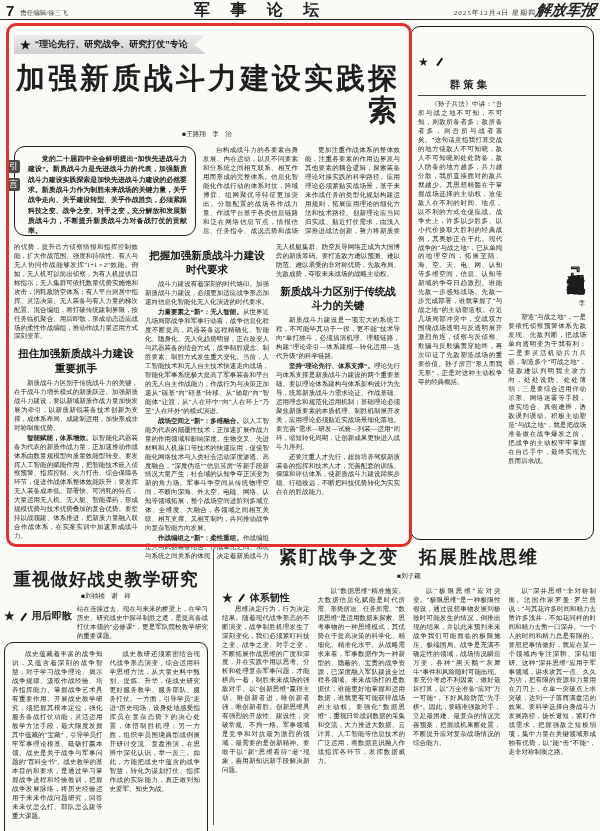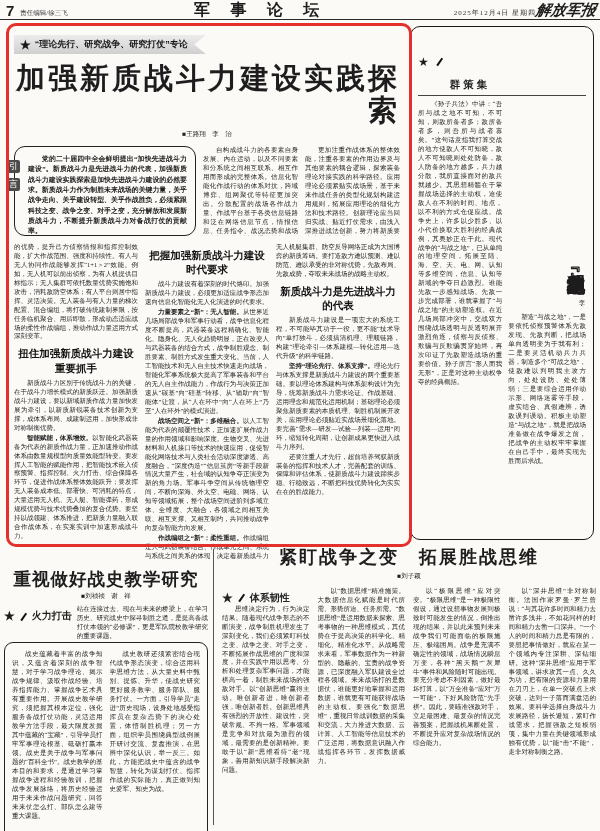--- a/index.html
+++ b/index.html
@@ -167,21 +167,21 @@
     </div>
     <div class="ncol small-text">
       <div class="sec-h">把握加强新质战斗力建设时代要求</div>
       <p>战斗力建设有着深刻的时代烙印。加强新质战斗力建设，必须更加适应战争形态加速向信息化智能化无人化演进的时代要求。</p>
       <p><span class="lead">力量要素之“新”：无人智能。</span><span>从世界近几场局部战争和军事行动看，战争信息化程度不断提高，武器装备远程精确化、智能化、隐身化、无人化趋势明显，正在改变人与武器装备的结合方式，战争制胜观念、制胜要素、制胜方式发生重大变化。当前，人工智能技术和无人自主技术快速走向战场，智能化军事系统极大提高了军事装备和平台的无人自主作战能力，作战行为与决策正加速从“碳基”向“硅基”转移、从“辅助”向“智能体”让渡，从“人在环中”向“人在环上”乃至“人在环外”的模式演进。</span></p>
       <p><span class="lead">战场空间之“新”：多维融合。</span><span>以人工智能为代表的颠覆性技术，正加速扩展作战力量的作用领域和影响深度。生物交叉、先进材料和人机接口等技术的快速应用，促使智能化网络技术与人类社会活动深度渗透、高度融合，“深度伪造”“信息茧房”等新手段新情况大量产生，社会域的认知争夺正演变为新的角力场。军事斗争空间从传统物理空间，不断向深海、外太空、电磁、网络、认知等领域拓展，整个战场空间进阶到多域立体、全维度、大融合，各领域之间相互关联、相互支撑、又相互制约，共同推动战争向复杂智能方向发展。</span></p>
       <p><span class="lead">作战编组之“新”：柔性重组。</span><span>作战编组是人与武器装备结合、作战单元之间、系统与系统之间关系的体现，决定着新质战斗力的作用发挥和效能释放。</span></p>
     </div>
     <div class="ncol small-text">
       <p style="text-indent:0"><span>无人机艇集群、防空反导网络正成为大国博弈的新质筹码。要打造敌方难以预测、难以防范、难以承受的非对称优势，先敌布局、先敌成势，夺取未来战场的战略主动权。</span></p>
-      <div class="sec-h">新质战斗力是先进战斗力的代表</div>
+      <div class="sec-h">新质战斗力区别于传统战斗力的关键</div>
       <p>新质战斗力建设是一项宏大的系统工程，不可能毕其功于一役，更不能“技术导向”单打独斗，必须搞清机理、理顺链路，构建“理论牵引—体系建模—转化运用—迭代升级”的科学链路。</p>
       <p><span class="lead">坚持“理论先行、体系支撑”。</span><span>理论先行与体系支撑是新质战斗力建设的两个重要基础。要以理论体系建构与体系架构设计为先导，统筹新质战斗力需求论证、作战基础、运用理念和规范化运用机制；基础理论必须聚焦新质要素的本质机理、制胜机制展开攻关，应用理论必须贴近实战场景细化落地。要完善“需求—研发—试验—列装—运用”闭环，缩短转化周期，让创新成果更快进入战斗力序列。</span></p>
       <p>还要注重人才先行，超前培养驾驭新质装备的指挥和技术人才，完善配套的训练、保障和评估体系，使新质战斗力建设蹄疾步稳、行稳致远，不断把科技优势转化为实实在在的胜战能力。</p>
     </div>
   </div>
 </div>
 
 <div class="right-box">
   <div class="qc-header">
     <span class="star-ico">★</span>
@@ -206,21 +206,21 @@
 
 <div class="vdiv"></div>
 
 <div class="bl">
   <div class="bl-headline">重视做好战史教学研究</div>
   <div class="bl-by">■刘祯祯　谢　祥</div>
   <div class="label-row">
     <span class="col-label">
       <span class="star-ico">★</span>
       <span class="slash"></span>
-      <span>火力打击</span>
+      <span>用后即散</span>
     </span>
     <span class="label-intro small-text">
       <p style="text-indent:0">站在连接过去、现在与未来的桥梁上，在学习历史、研究战史中探寻制胜之道，是提高备战打仗本领的“必修课”，更是军队院校教学研究的重要课题。</p>
     </span>
   </div>
   <div class="bl-box">
     <div class="bl-col small-text">
       <p>战史蕴藏着丰富的战争知识，又蕴含着深刻的战争智慧，对于学习战争理论、揭示战争规律、汲取作战经验、培养指挥能力、掌握战争艺术具有重要作用。开展战史教学研究，须把握其根本定位，强化服务备战打仗功能，灵活运用教学方法手段，最大限度发掘其中蕴藏的“宝藏”，引导学员打牢军事理论根基、砥砺打赢本领。战史是关于战争与军事问题的“百科全书”。战史教学的基本目的和要求，是通过学习掌握战争进程和经验教训，把握战争发展脉络，将历史经验运用于未来作战问题研究，回答未来仗怎么打、部队怎么建等重大课题。</p>
     </div>
     <div class="bl-col small-text">

